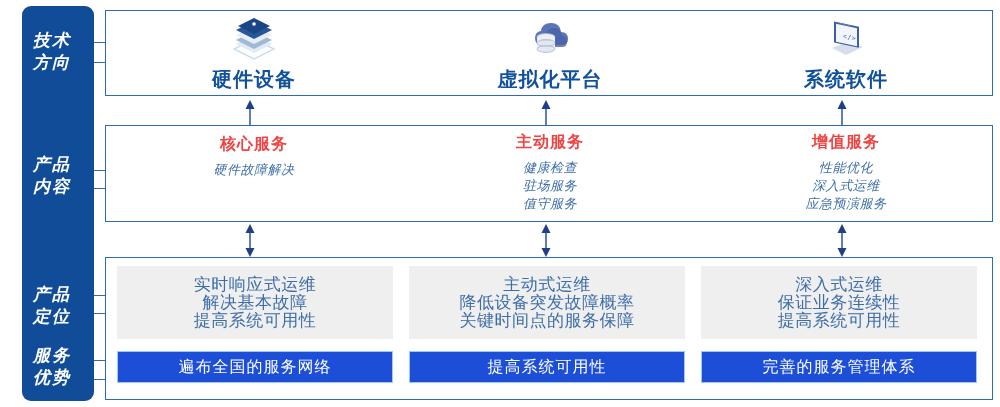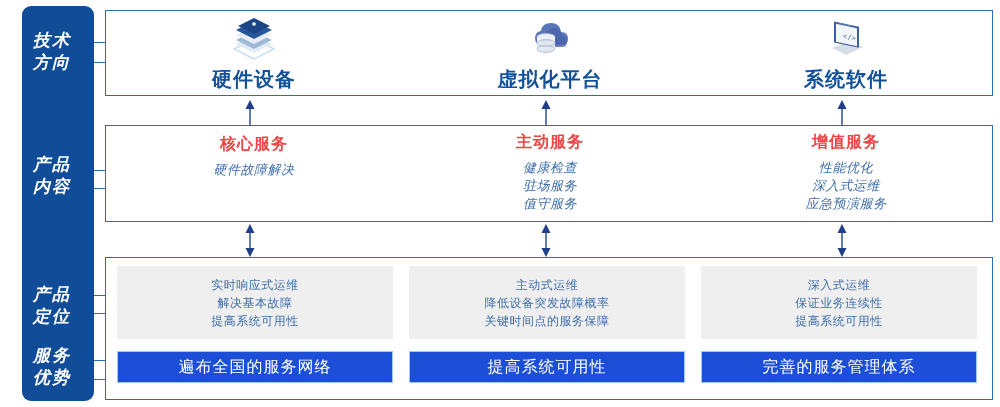--- a/index.html
+++ b/index.html
@@ -142,21 +142,21 @@
     width: 276px;
     height: 73px;
     background: #EFEFEF;
     box-sizing: border-box;
     display: flex;
     flex-direction: column;
     align-items: center;
     justify-content: center;
   }
   .grey-line {
-    font-size: 12px;
+    font-size: 17px;
     color: #3E6EA8;
     line-height: 18px;
     letter-spacing: 0.5px;
   }
   .blue-bar {
     position: absolute;
     top: 93px;
     width: 276px;
     height: 32px;
     background: #1d4ed8;

